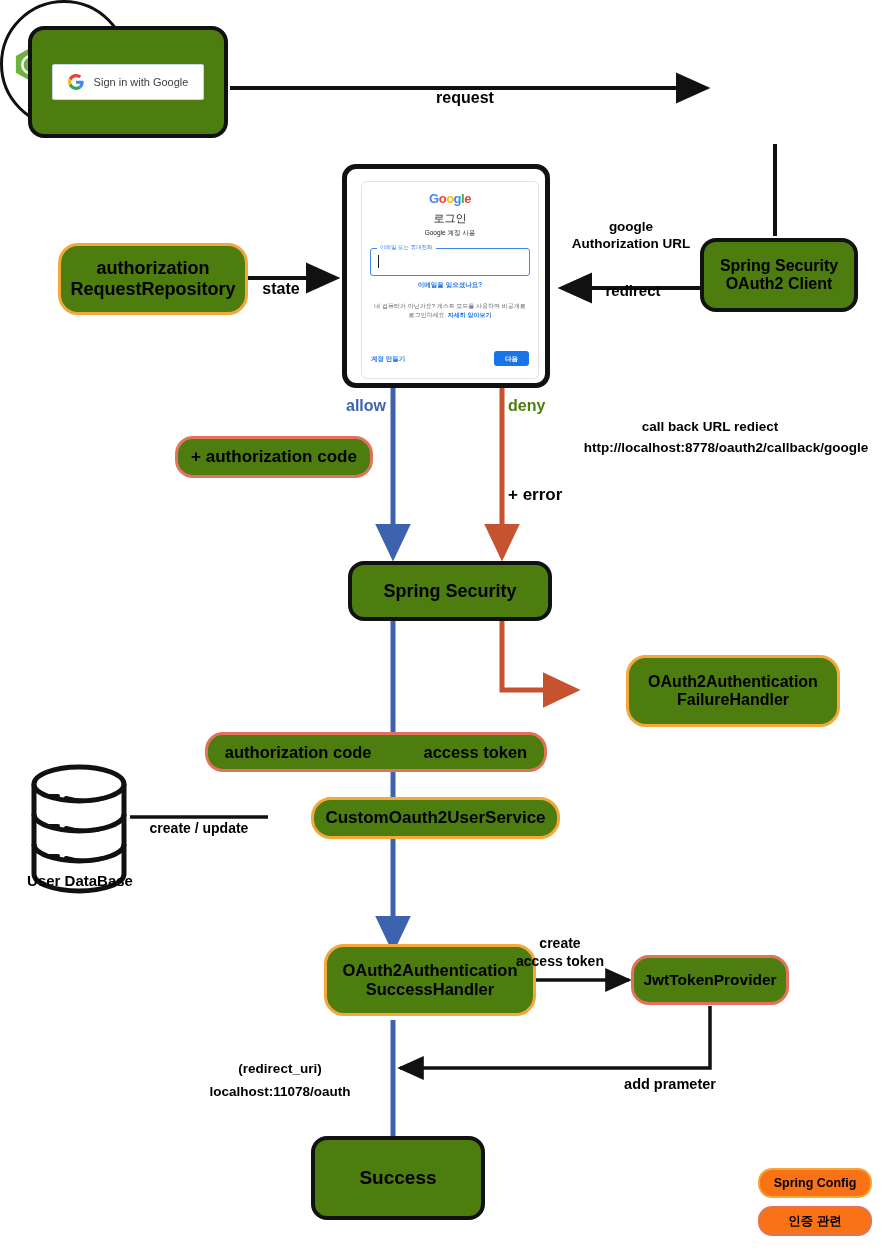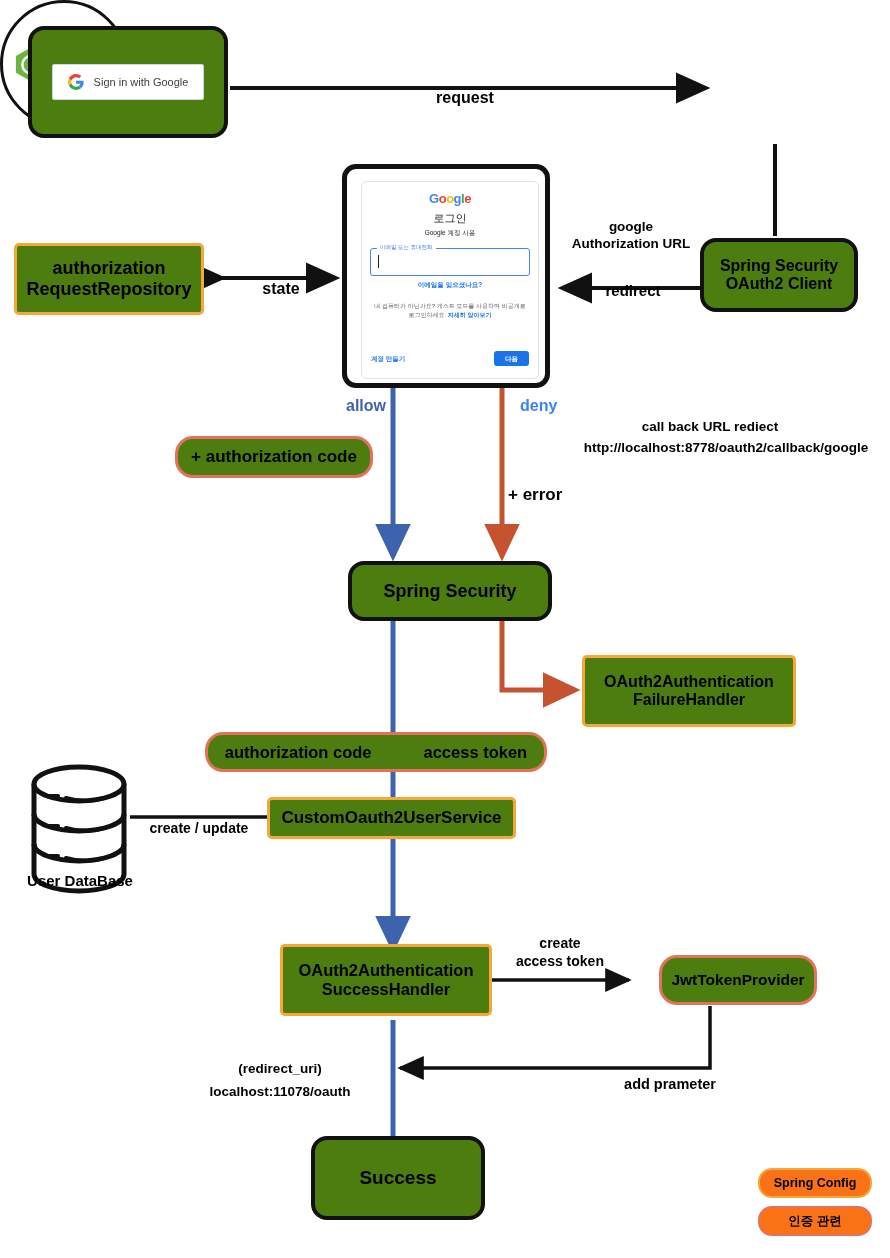--- a/index.html
+++ b/index.html
@@ -2,25 +2,25 @@
 <html><head>
 <meta charset="utf-8">
 <style>
   html,body{margin:0;padding:0;background:#ffffff;}
   body{width:890px;height:1258px;font-family:"Liberation Sans",sans-serif;color:#000;}
   #stage{position:relative;width:890px;height:1258px;overflow:hidden;background:#fff;}
   #svg-layer{position:absolute;left:0;top:0;width:890px;height:1258px;}
   .node{position:absolute;box-sizing:border-box;display:flex;align-items:center;justify-content:center;
         text-align:center;background:#4d7c0f;line-height:1.15;}
   .black-box{border:4px solid #111;border-radius:16px;font-weight:700;}
-  .orange-box{border:3px solid #F4A83A;border-radius:5px;font-weight:700;}
+  .orange-box{border:3px solid #F4A83A;border-radius:20px;font-weight:700;margin-left:44px;}
   .salmon-box{border:3px solid #E2725B;border-radius:18px;font-weight:700;}
   .lbl{position:absolute;font-weight:700;text-align:center;line-height:1.25;white-space:pre-line;}
   .lbl-blue{color:#3E63AE;}
-  .lbl-red{color:#3b82f6;margin-left:12px;}
+  .lbl-red{color:#4d7c0f;}
 
   
   #google-signin-card{left:28px;top:26px;width:200px;height:112px;}
   #gsi-button{width:150px;height:34px;border:1px solid #c9d7f0;background:#fff;display:flex;
               align-items:center;justify-content:center;gap:10px;border-radius:2px;}
   #gsi-button .gtext{font-size:11px;font-weight:400;color:#3c4043;font-family:"Liberation Sans",sans-serif;}
 
   
   #spring-boot-circle{left:714px;top:22px;width:122px;height:122px;border:3px solid #111;border-radius:50%;
                       display:flex;align-items:center;justify-content:center;background:#fff;}
@@ -217,21 +217,21 @@
   </div>
   <div id="user-db-label">User DataBase</div>
 
   <div class="node orange-box" style="left:280px;top:944px;width:212px;height:72px;font-size:16.5px;">
     <div>
       <div>OAuth2Authentication</div>
       <div>SuccessHandler</div>
     </div>
   </div>
 
-  <div class="node salmon-box" style="left:631px;top:955px;width:158px;height:50px;font-size:15.5px;margin-left:28px;">
+  <div class="node salmon-box" style="left:631px;top:955px;width:158px;height:50px;font-size:15.5px;">
     <span>JwtTokenProvider</span>
   </div>
 
   <div class="node black-box" style="left:311px;top:1136px;width:174px;height:84px;font-size:19px;">
     <span>Success</span>
   </div>
 
   <div class="lbl" style="left:390px;top:88px;width:150px;font-size:16px;">request</div>
 
   <div class="lbl" style="left:236px;top:279px;width:90px;font-size:16px;">state</div>

